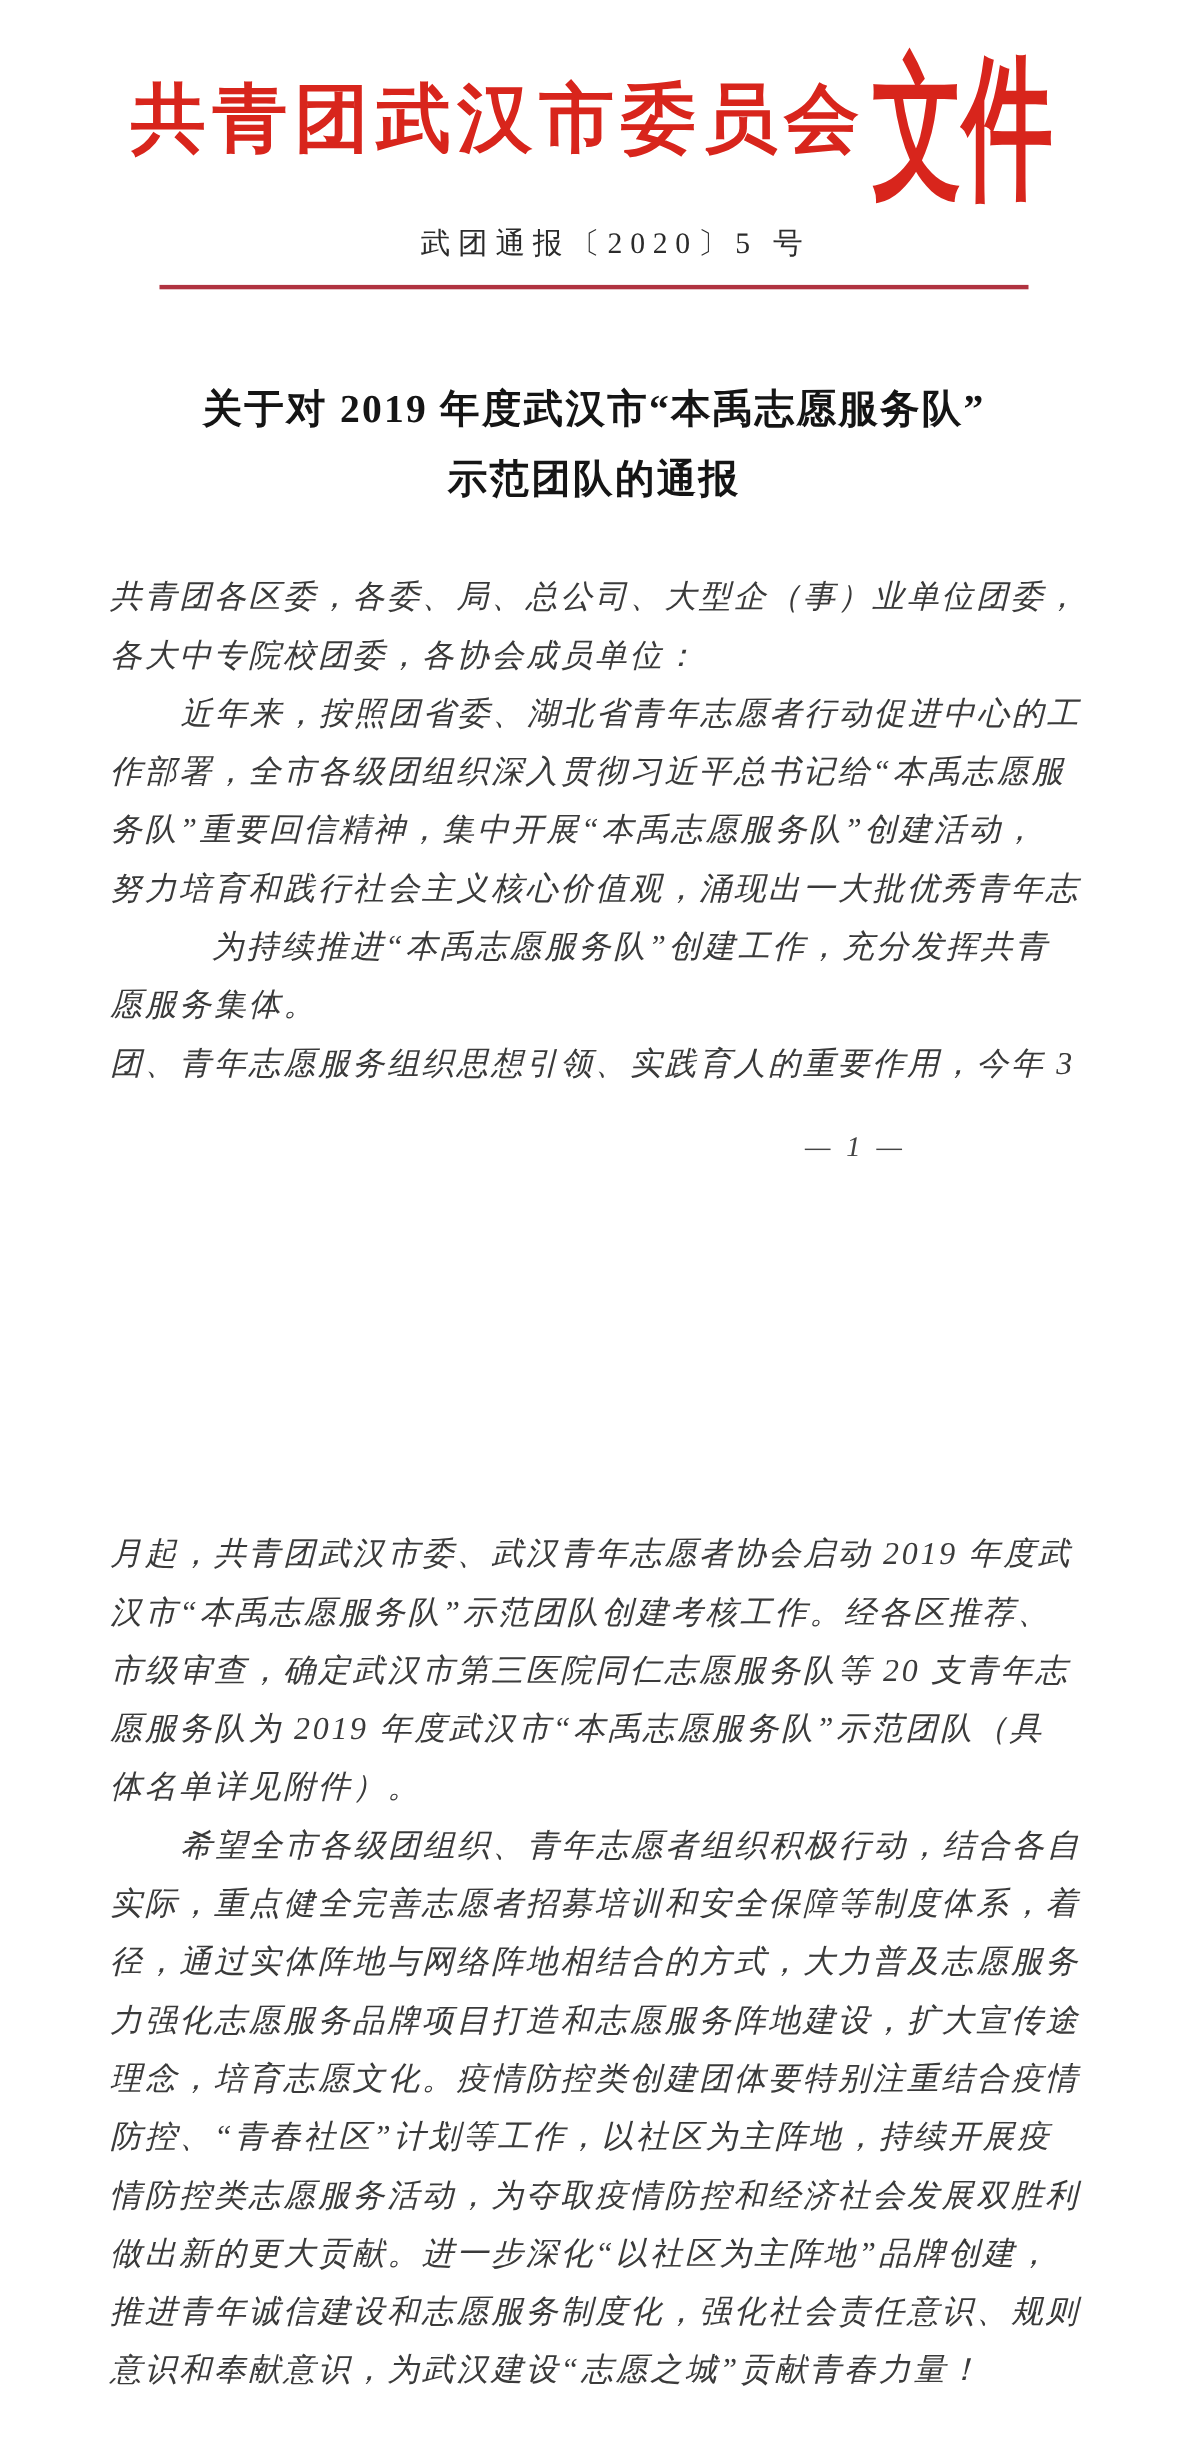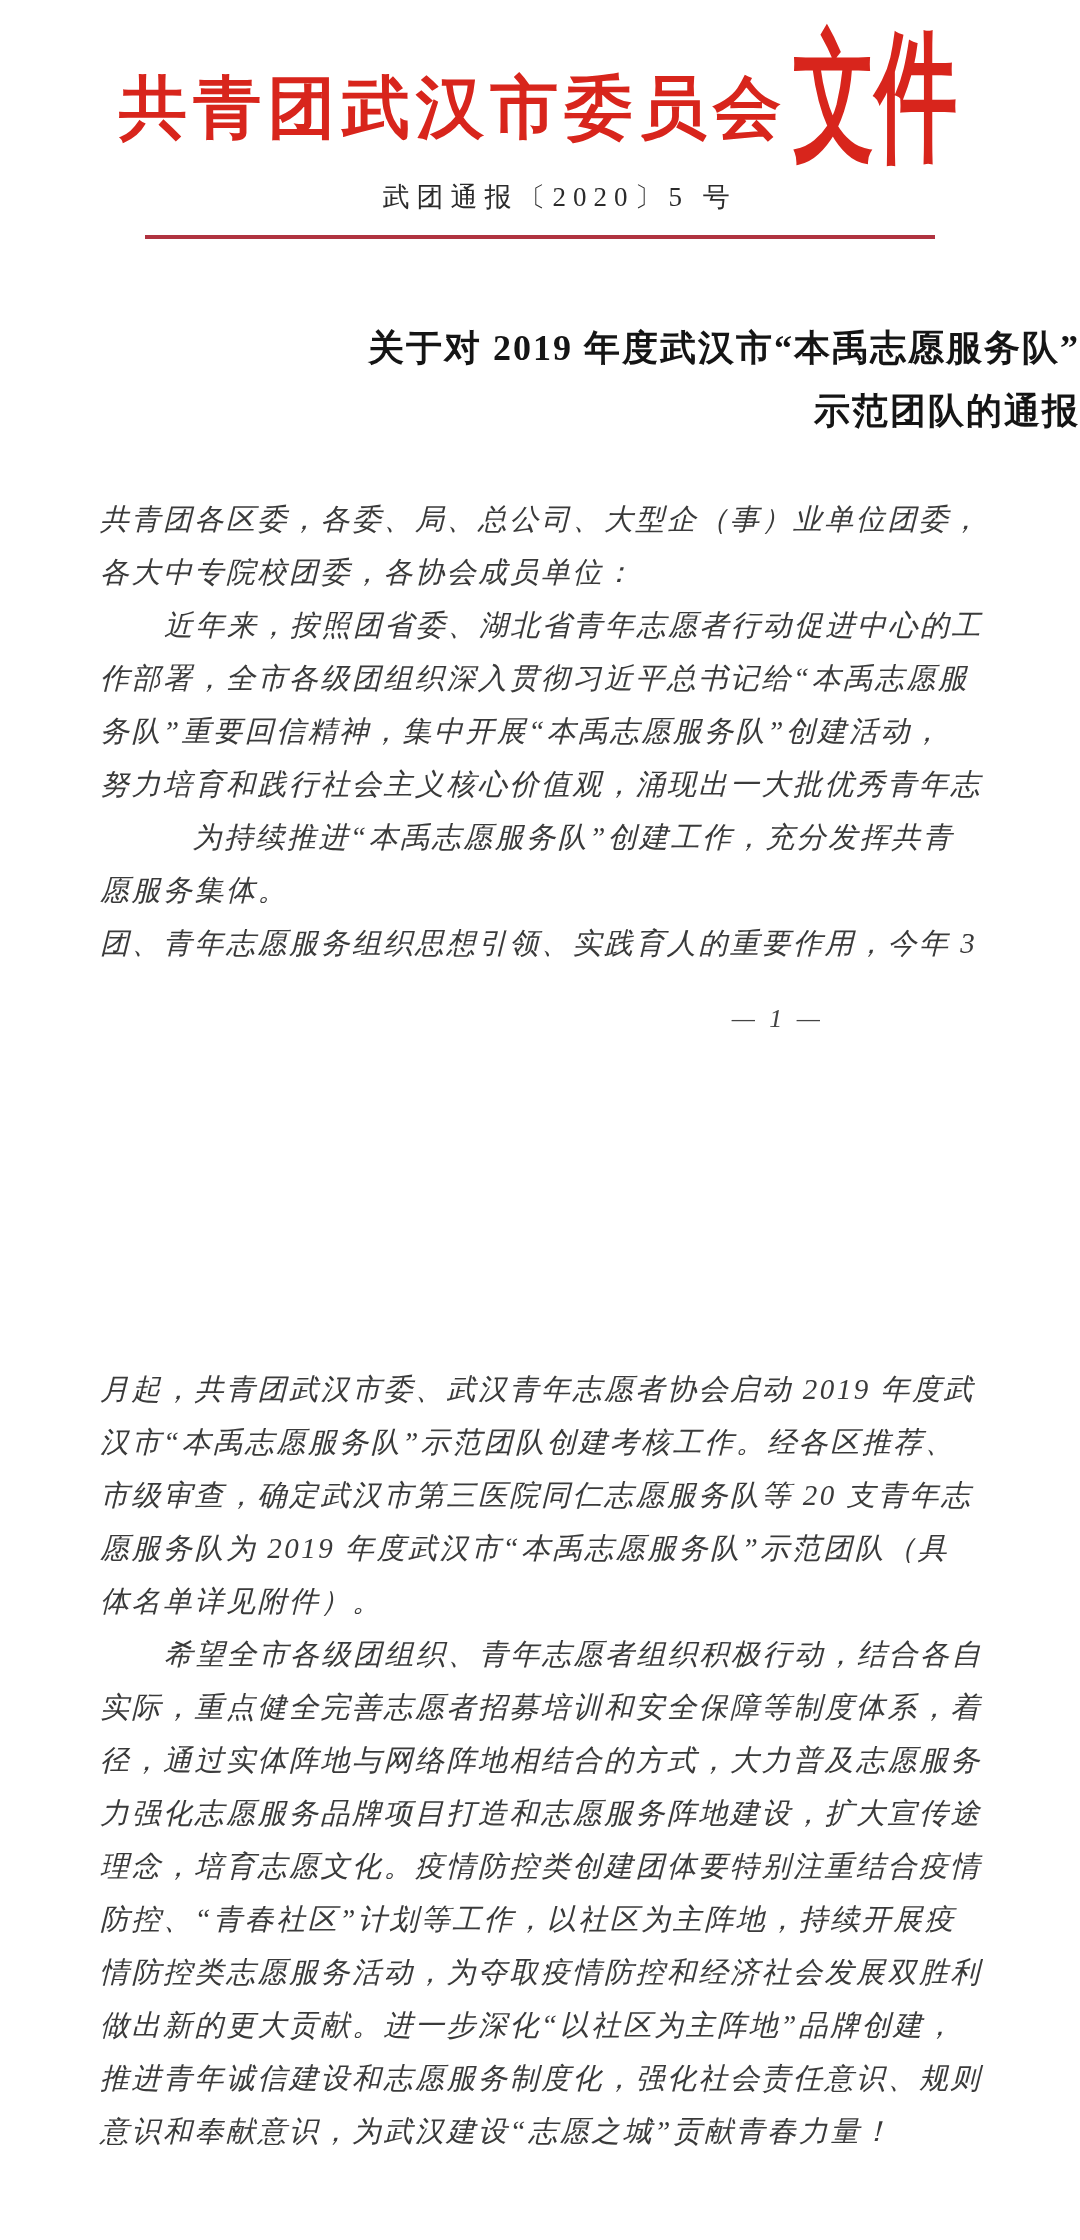--- a/index.html
+++ b/index.html
@@ -19,21 +19,21 @@
     width: 1080px;
     height: 2240px;
     background: #ffffff;
     position: relative;
   }
   
   .letterhead {
     padding-top: 58px;
     display: flex;
     justify-content: center;
-    align-items: flex-start;
+    align-items: flex-end;
   }
   .org-names {
     color: var(--header-red);
     font-weight: bold;
     font-size: 68px;
     line-height: 101px;
     letter-spacing: 6px;
     white-space: nowrap;
     text-align: justify;
   }
@@ -45,38 +45,38 @@
     line-height: 82px;
     letter-spacing: 0;
     width: 168px;
     margin-left: 6px;
     transform: scaleY(1.72);
     transform-origin: center;
     white-space: nowrap;
   }
   
   .doc-number {
-    margin-top: 20px;
+    margin-top: 44px;
     text-align: center;
     font-size: 27px;
     letter-spacing: 7px;
     color: #2b2b2b;
     padding-left: 39px;
   }
   .red-rule {
     border: none;
     height: 4px;
     width: 790px;
     margin: 20px auto 0 auto;
     background: var(--rule-red);
   }
   
   .title {
     margin-top: 78px;
-    text-align: right;
+    text-align: center;
     font-size: 36px;
     font-weight: bold;
     color: #151515;
     line-height: 63px;
     letter-spacing: 2px;
   }
   .title-line { display: block; }
   
   .body {
     width: 884px;

